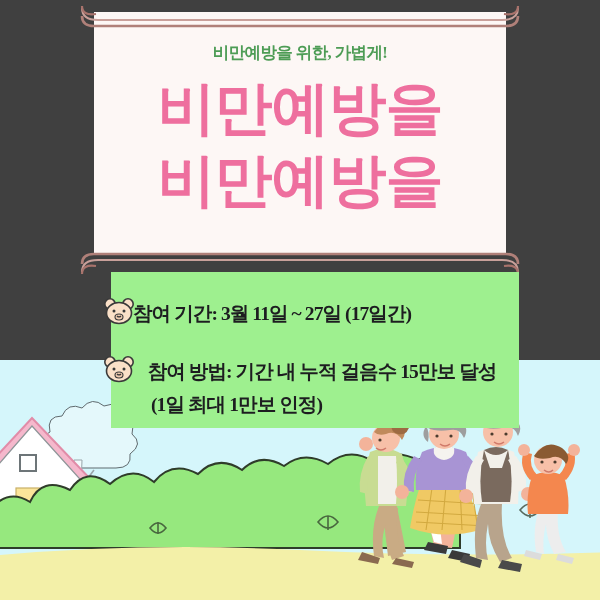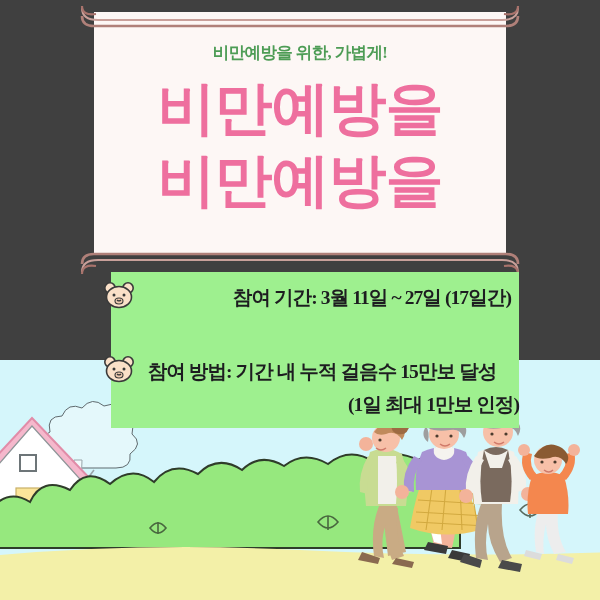--- a/index.html
+++ b/index.html
@@ -35,24 +35,24 @@
   
   .infobox{
     position:absolute;left:111px;top:272px;width:408px;height:156px;
     background:#9ef08f;z-index:5;
   }
   .info-line{
     position:absolute;left:22px;right:8px;
     font-size:19.5px;font-weight:bold;color:#1d1d20;letter-spacing:-0.9px;
     white-space:nowrap;
   }
-  .l1{top:12px;text-align:right;}
+  .l1{top:28px;}
   .l2{top:49px;}
   .l3{top:86px;text-align:center;}
-  .l4{top:119px;left:0;right:0;text-align:right;padding-left:40px;}
+  .l4{top:119px;left:0;right:0;text-align:left;padding-left:40px;}
 
   .bear{position:absolute;left:-30px;top:-4px;width:34px;height:30px;z-index:6;}
   .bear svg{display:block;}
 </style>
 </head>
 <body>
 
 <div id="poster">
 
   <div class="illus">

